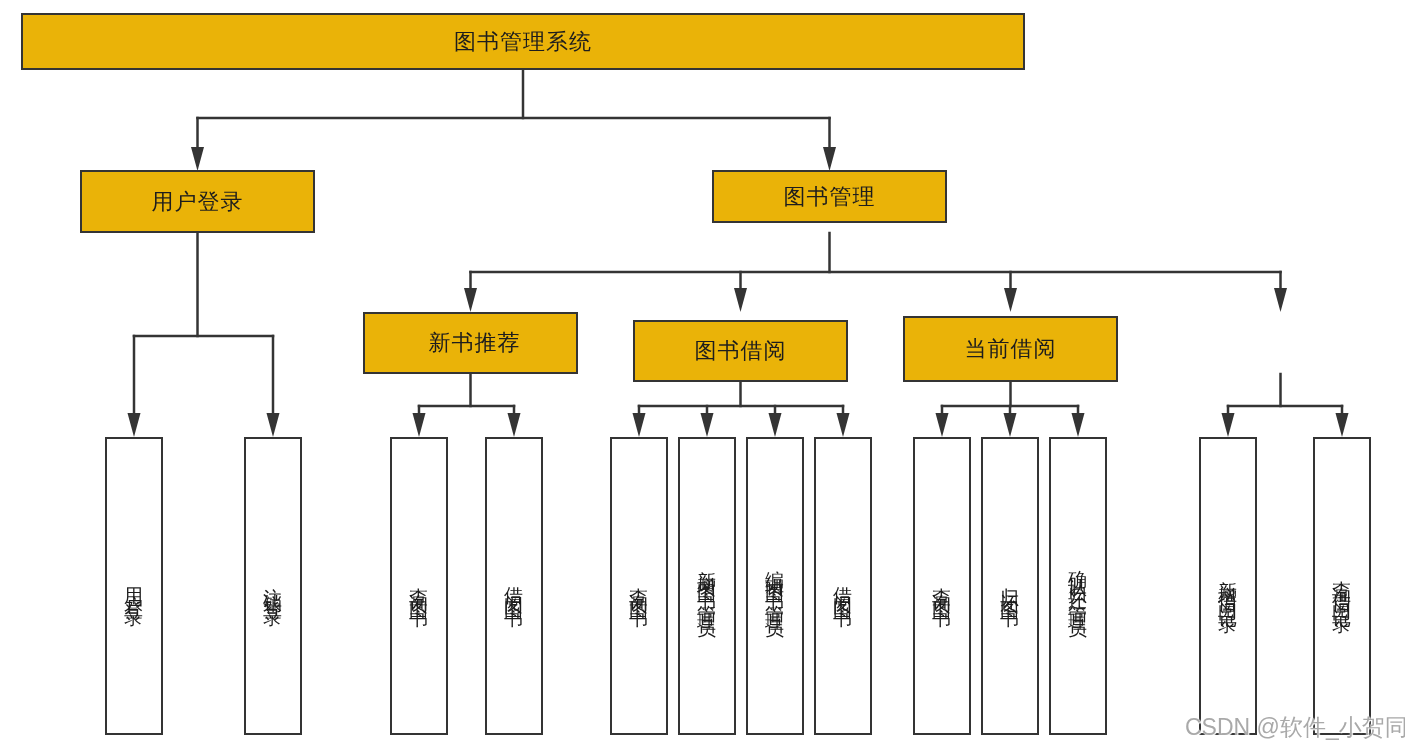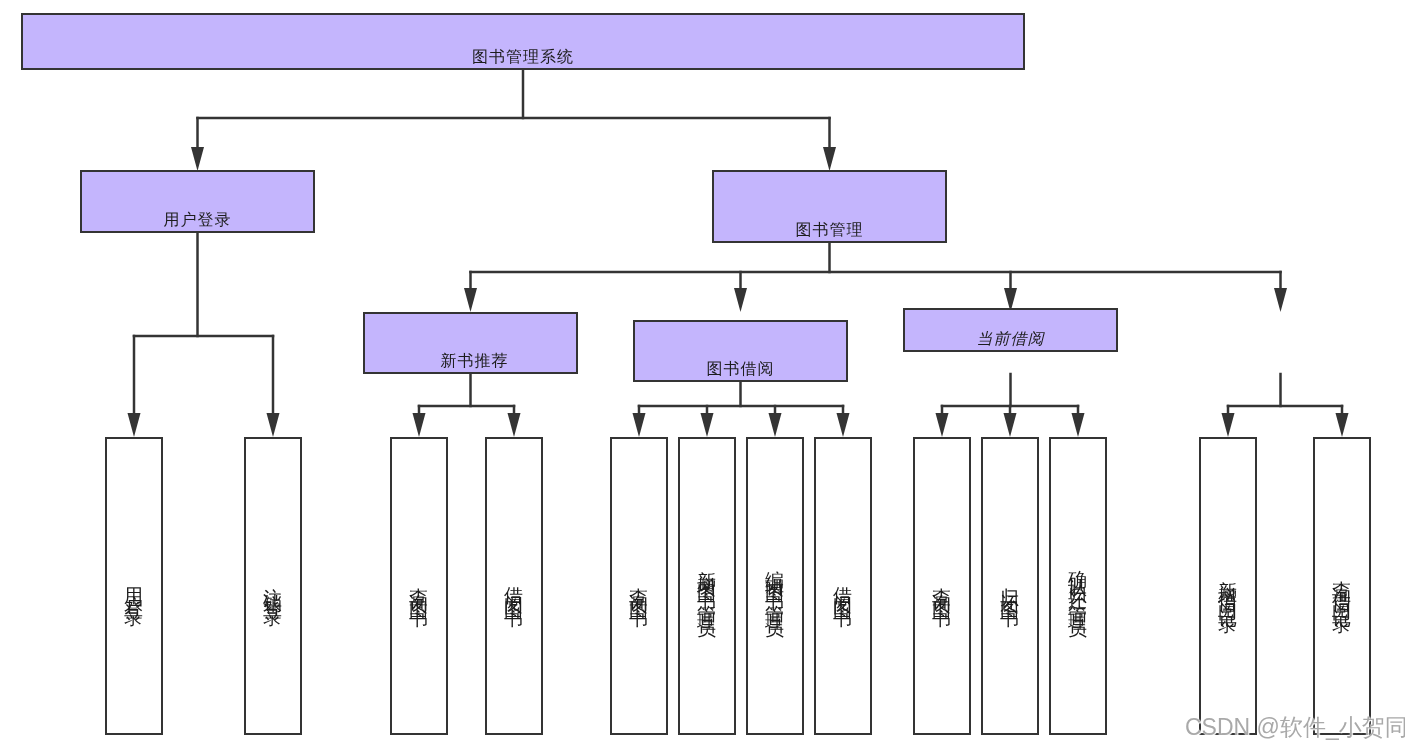--- a/index.html
+++ b/index.html
@@ -13,28 +13,28 @@
   }
   #connectors {
     position: absolute;
     left: 0; top: 0;
     width: 1405px; height: 747px;
     z-index: 1;
   }
   .hbox {
     position: absolute;
     box-sizing: border-box;
-    background: #c4b5fd;
+    background: #eab308;
     border: 2.5px solid #343434;
     display: flex;
-    align-items: flex-end;
+    align-items: center;
     justify-content: center;
     z-index: 2;
     color: #1d1d1d;
-    font-size: 16px;
+    font-size: 22px;
     letter-spacing: 1px;
   }
   .leaf {
     position: absolute;
     box-sizing: border-box;
     background: #ffffff;
     border: 2.5px solid #343434;
     top: 437px;
     width: 58px;
     height: 298px;
@@ -138,31 +138,31 @@
     </g>
   </svg>
 
   <div class="hbox" style="left:21px; top:13px; width:1004px; height:57px;">
     <span>图书管理系统</span>
   </div>
 
   <div class="hbox" style="left:80px; top:170px; width:235px; height:63px;">
     <span>用户登录</span>
   </div>
-  <div class="hbox" style="left:712px; top:170px; width:235px; height:73px;">
+  <div class="hbox" style="left:712px; top:170px; width:235px; height:53px;">
     <span>图书管理</span>
   </div>
 
   <div class="hbox" style="left:363px; top:312px; width:215px; height:62px;padding-left:8px;">
     <span>新书推荐</span>
   </div>
   <div class="hbox" style="left:633px; top:312px; width:215px; height:62px;margin-top:8px;">
     <span>图书借阅</span>
   </div>
-  <div class="hbox" style="left:903px; top:308px; width:215px; height:44px;font-style:italic;">
+  <div class="hbox" style="left:903px; top:316px; width:215px; height:66px;">
     <span>当前借阅</span>
   </div>
 
   <div class="leaf" style="left:105px;">
     <span class="vtext">用户登录</span>
   </div>
   <div class="leaf" style="left:244px;">
     <span class="vtext">注销登录</span>
   </div>
 

